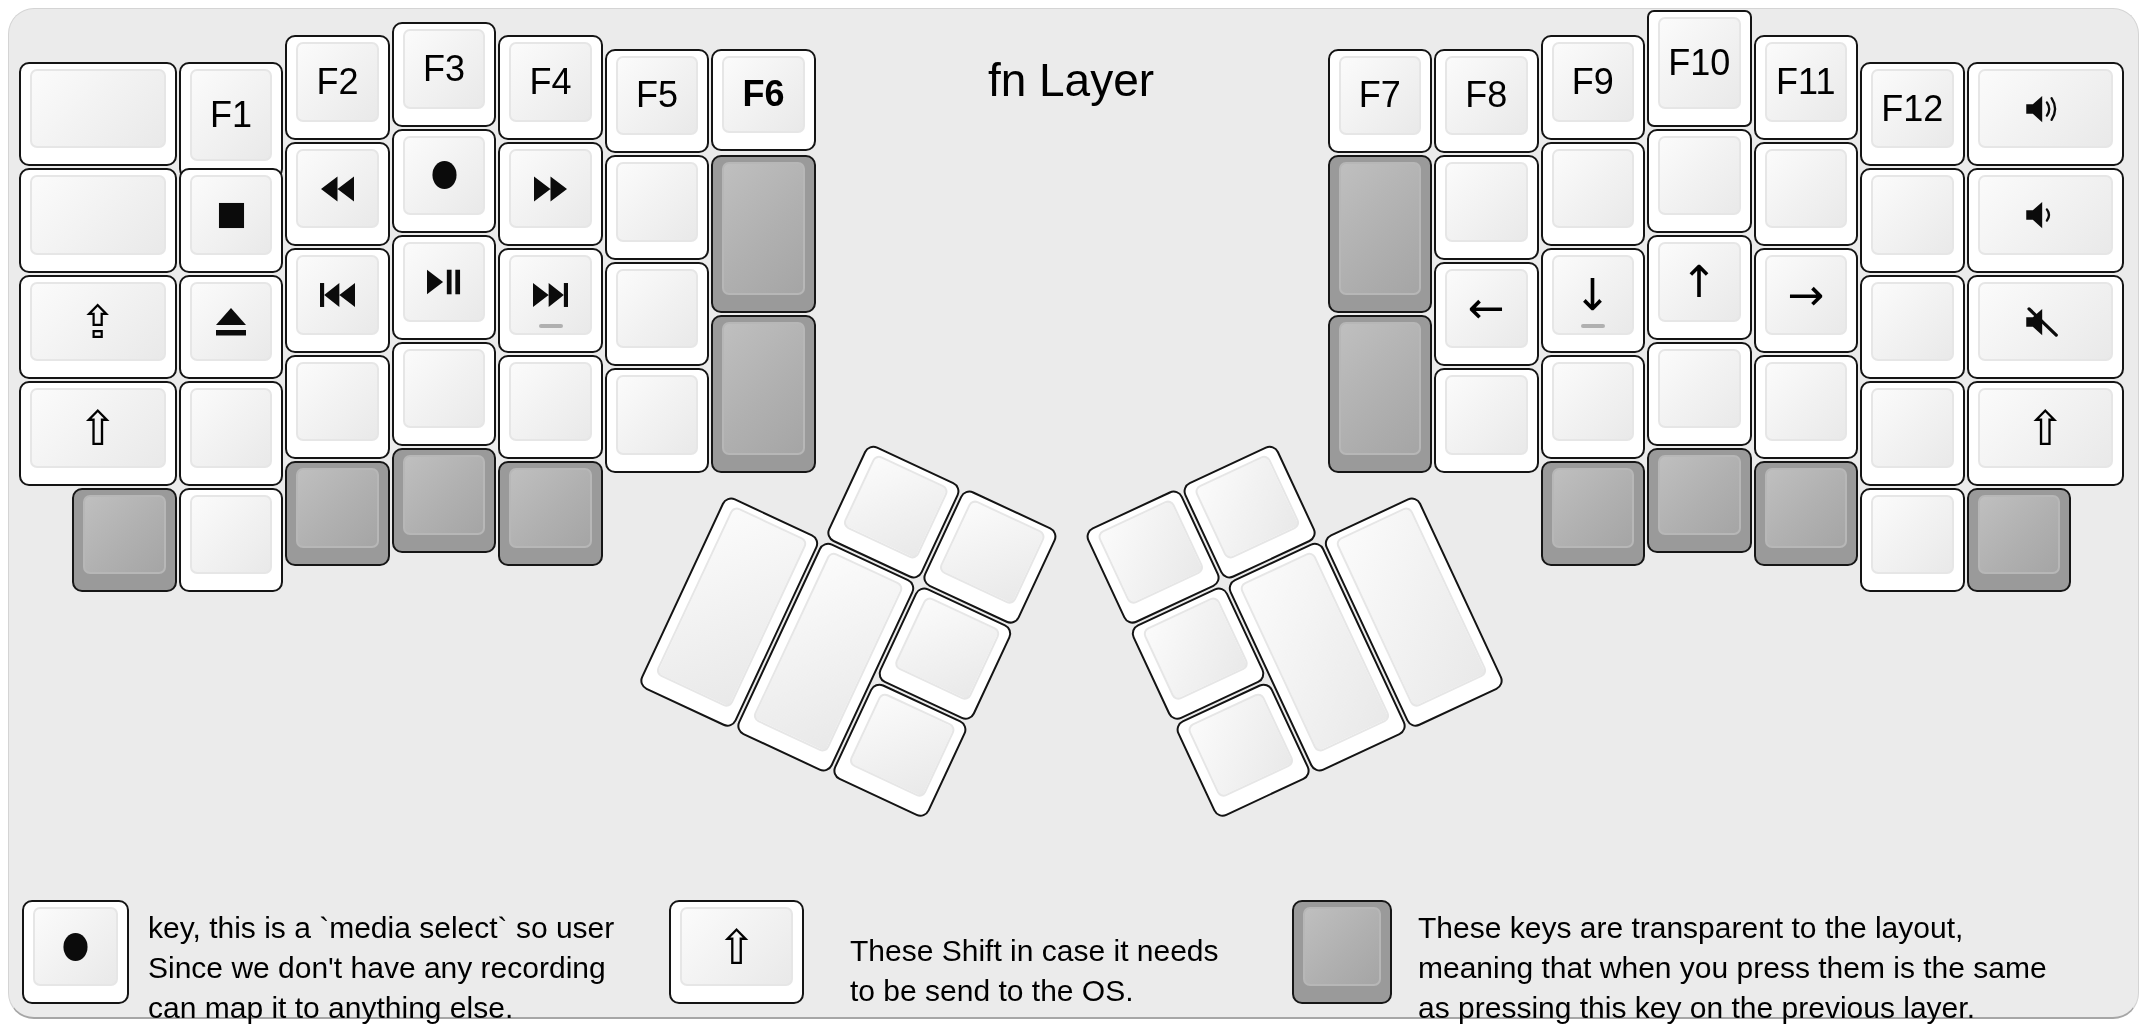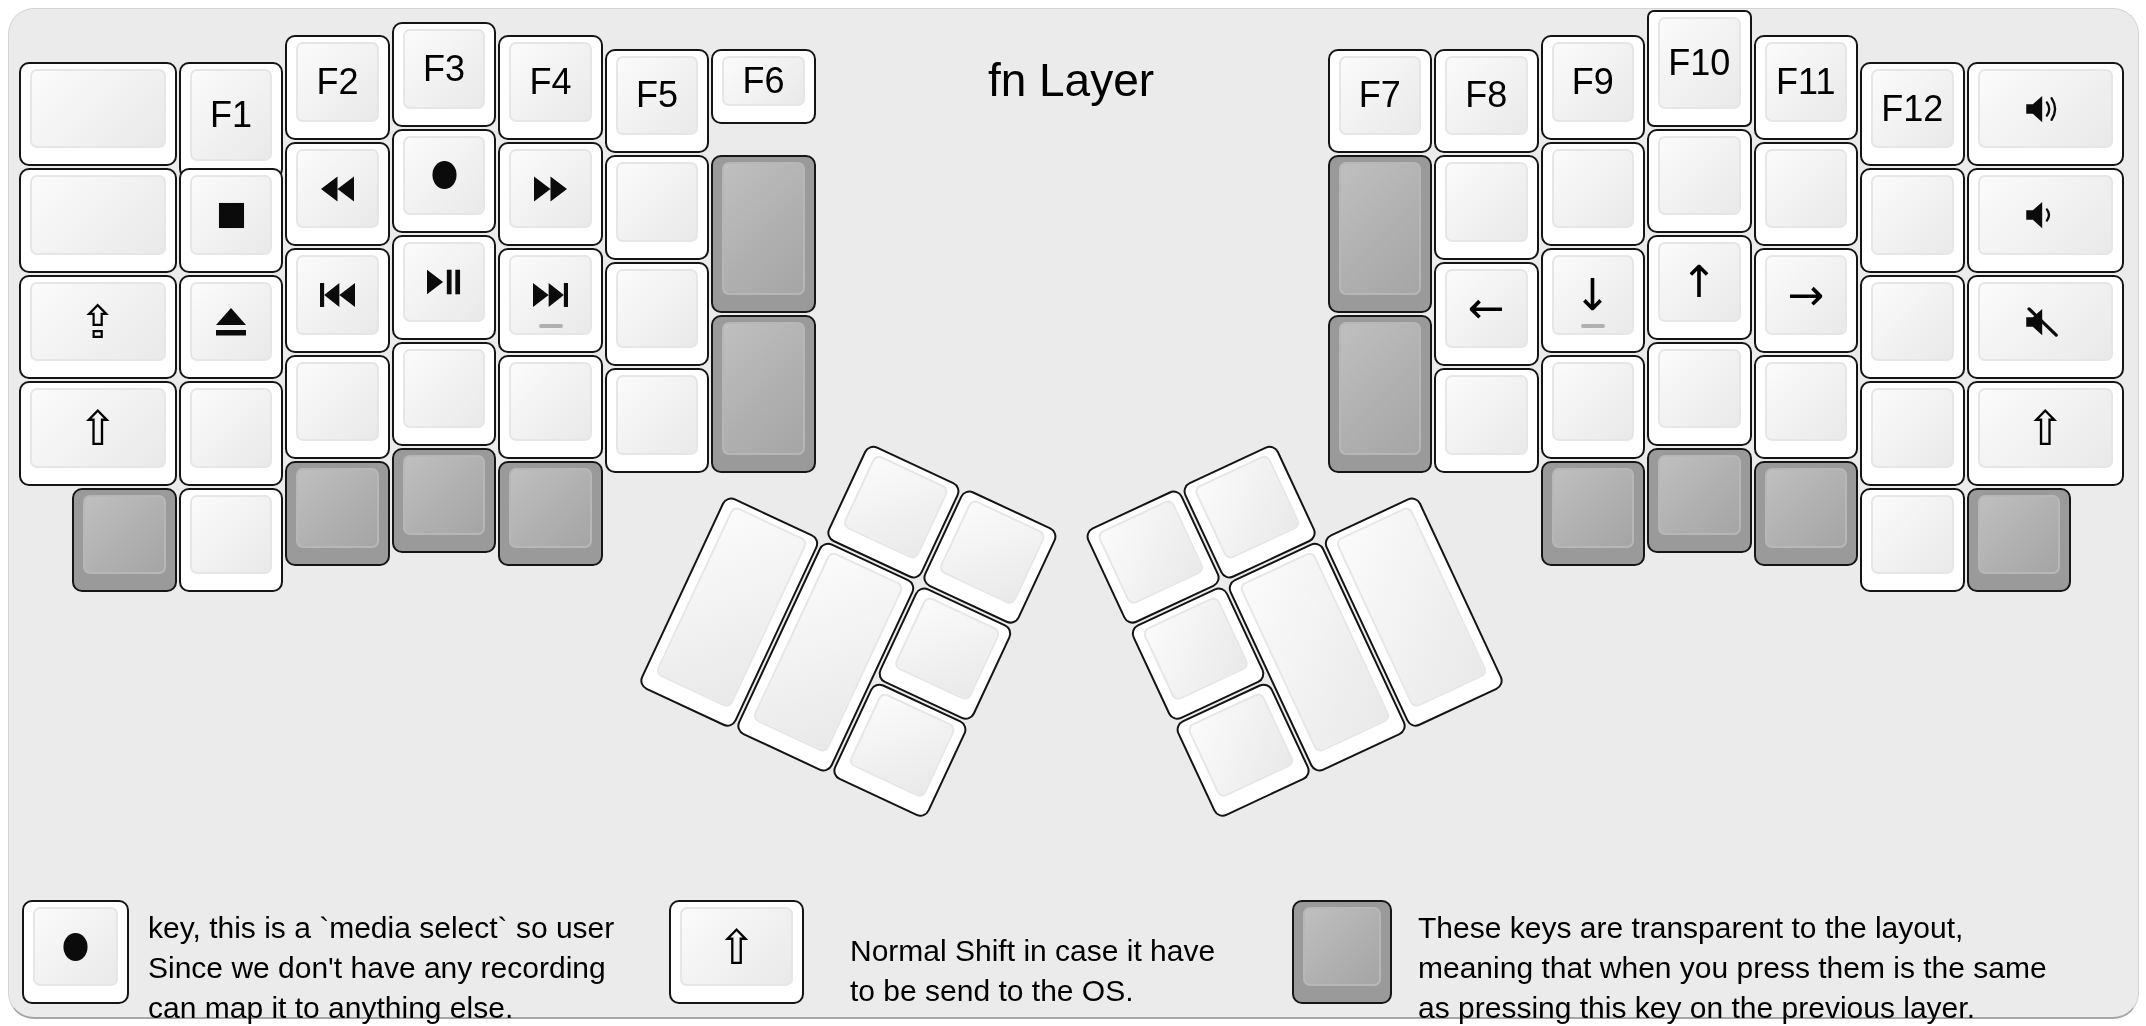--- a/index.html
+++ b/index.html
@@ -173,21 +173,21 @@
       </div>
       <div class="key" style="left: 595.75px; top: 146.125px; width: 104.5px; height: 104.5px;">
         <div class="key-top"></div>
       </div>
       <div class="key" style="left: 595.75px; top: 252.625px; width: 104.5px; height: 104.5px;">
         <div class="key-top"></div>
       </div>
       <div class="key" style="left: 595.75px; top: 359.125px; width: 104.5px; height: 104.5px;">
         <div class="key-top"></div>
       </div>
-      <div class="key" style="left: 702.25px; top: 39.625px; width: 104.5px; height: 75px;">
+      <div class="key" style="left: 702.25px; top: 39.625px; width: 104.5px; height: 102px; font-weight: bold;">
         <div class="key-top">
           <span class="key-label">F6</span>
         </div>
       </div>
       <div class="key transparent" style="left: 702.25px; top: 146.125px; width: 104.5px; height: 157.75px;">
         <div class="key-top"></div>
       </div>
       <div class="key transparent" style="left: 702.25px; top: 305.875px; width: 104.5px; height: 157.75px;">
         <div class="key-top"></div>
       </div>
@@ -402,21 +402,21 @@
     </div>
 
     <div id="legend-key-1">
         <div class="key" style="left: 660px; top: 891px; width: 135px; height: 104px;">
           <div class="key-top">
             <span class="glyph glyph-shift">⇧</span>
           </div>
         </div>
       </div>
     <div class="legend-text" style="left:841px;top:922px;">
-      <div>Normal Shift in case it have</div>
+      <div>These Shift in case it needs</div>
       <div>to be send to the OS.</div>
     </div>
 
     <div id="legend-key-2">
         <div class="key transparent" style="left: 1283px; top: 891px; width: 100px; height: 104px;">
           <div class="key-top"></div>
         </div>
       </div>
     <div class="legend-text" style="left:1409px;top:899px;">
       <div>These keys are transparent to the layout,</div>

